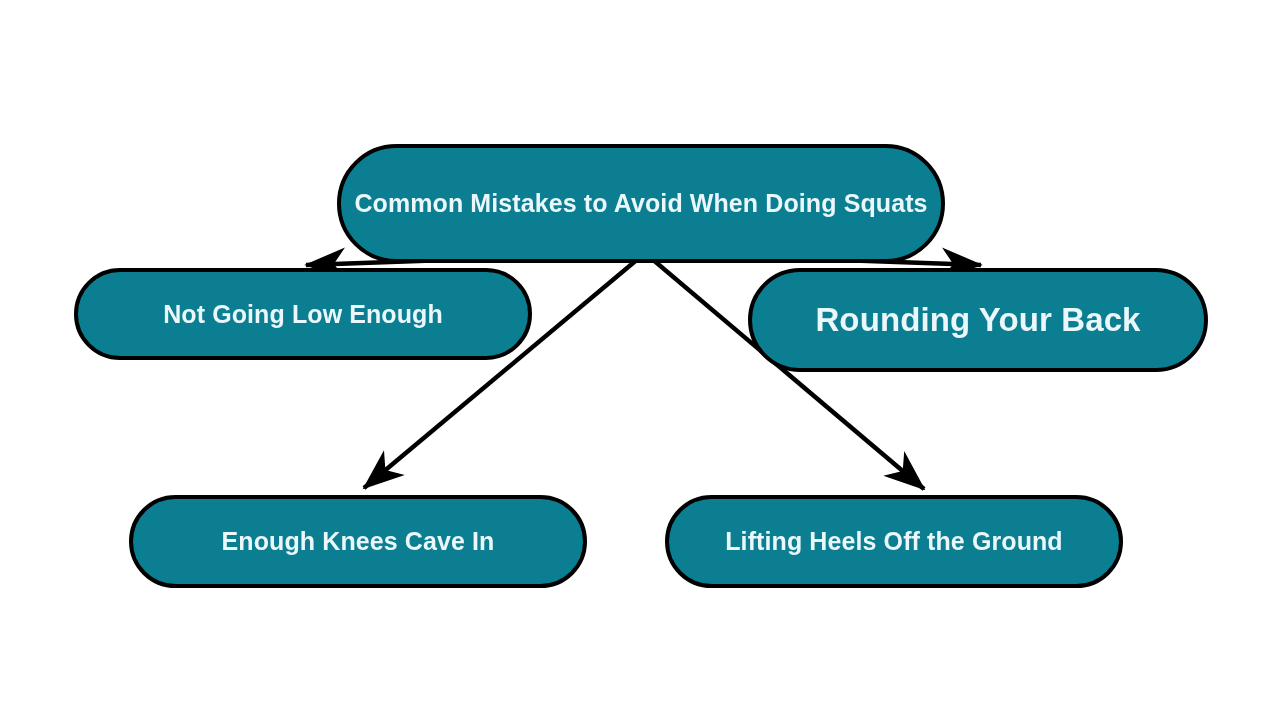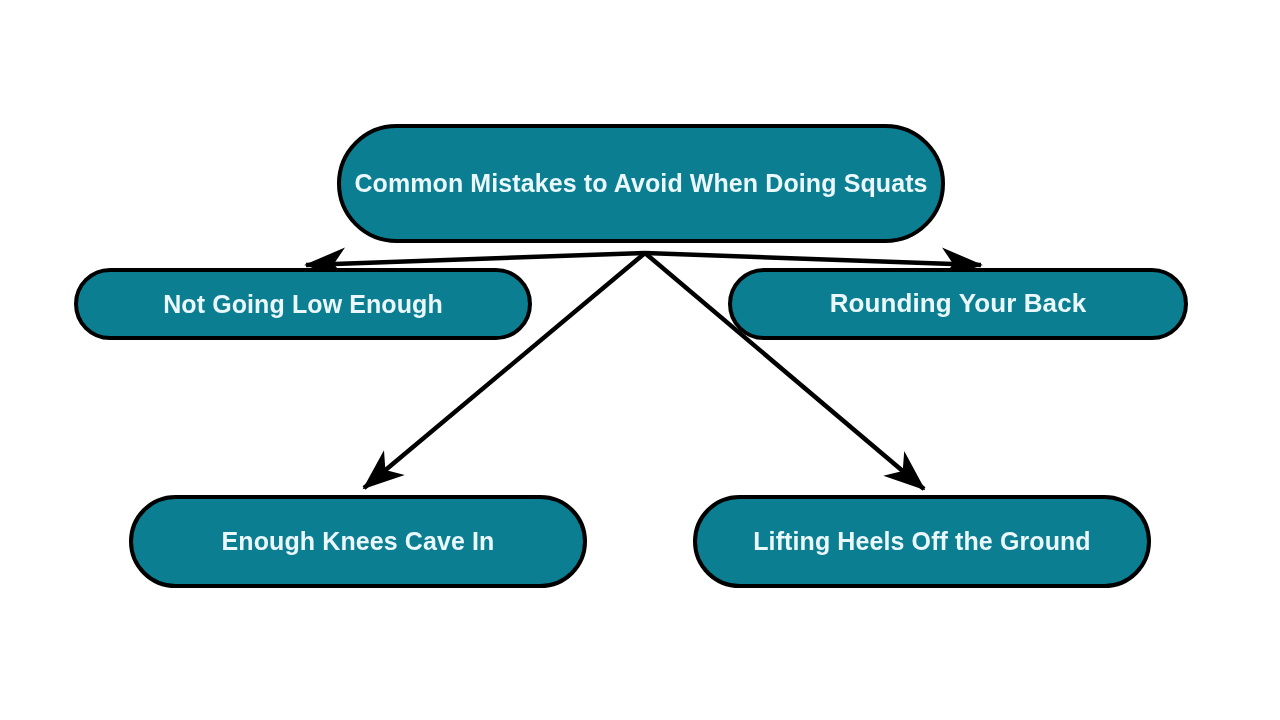--- a/index.html
+++ b/index.html
@@ -43,49 +43,49 @@
     line-height: 1.15;
     padding: 0 22px;
     z-index: 2;
   }
   .node-label {
     display: block;
     white-space: nowrap;
   }
   #node-root {
     left: 337px;
-    top: 124px;
+    top: 144px;
     width: 608px;
     height: 119px;
     font-size: 25px;
     text-align: right;
   }
   #node-low {
     left: 74px;
     top: 268px;
     width: 458px;
-    height: 72px;
+    height: 92px;
     font-size: 25px;
   }
   #node-back {
-    left: 728px;
+    left: 748px;
     top: 268px;
     width: 460px;
-    height: 72px;
-    font-size: 26px;
+    height: 104px;
+    font-size: 33px;
   }
   #node-knees {
     left: 129px;
     top: 495px;
     width: 458px;
     height: 93px;
     font-size: 25px;
   }
   #node-heels {
-    left: 693px;
+    left: 665px;
     top: 495px;
     width: 458px;
     height: 93px;
     font-size: 25px;
   }
 </style>
 </head>
 <body>
 
 <div id="canvas">

